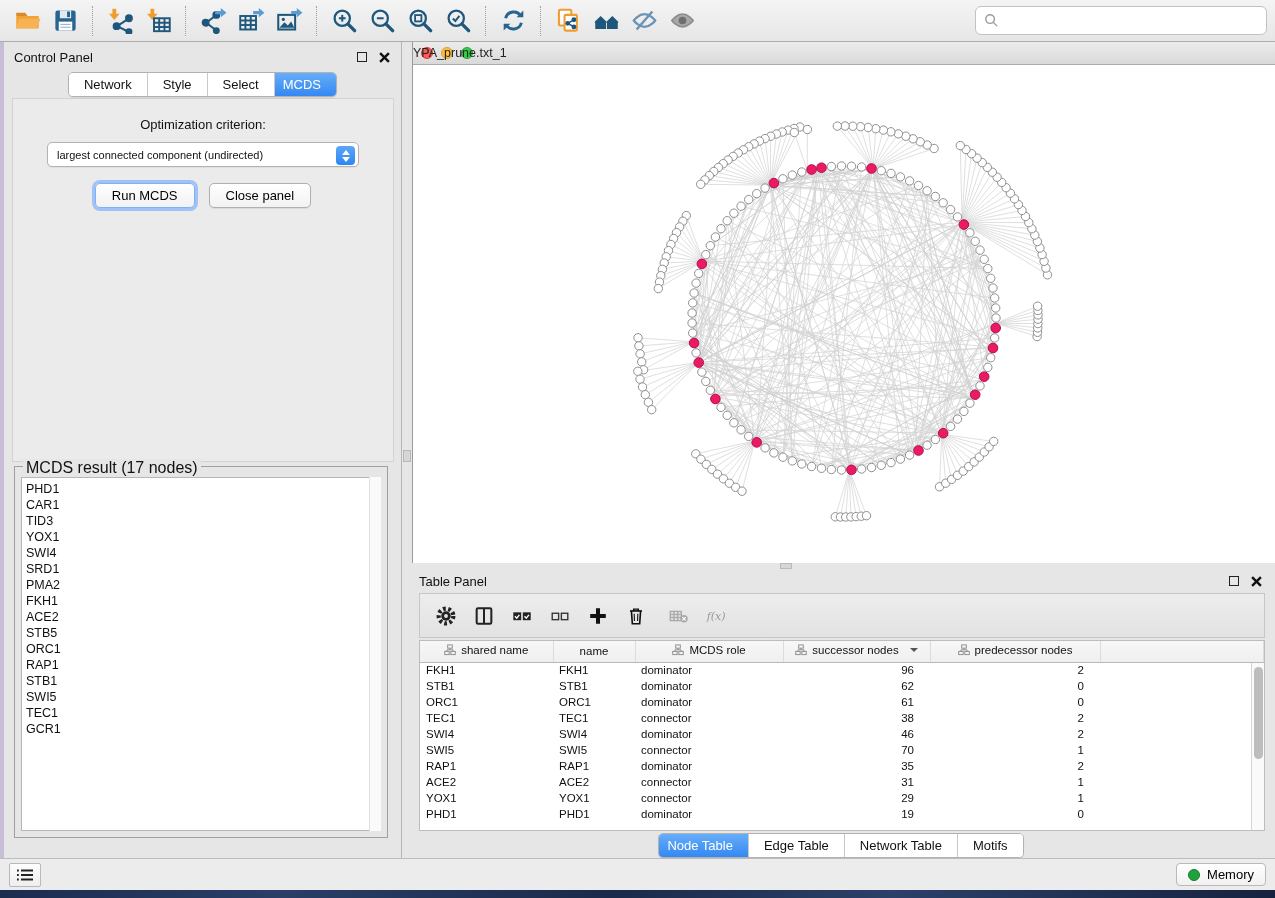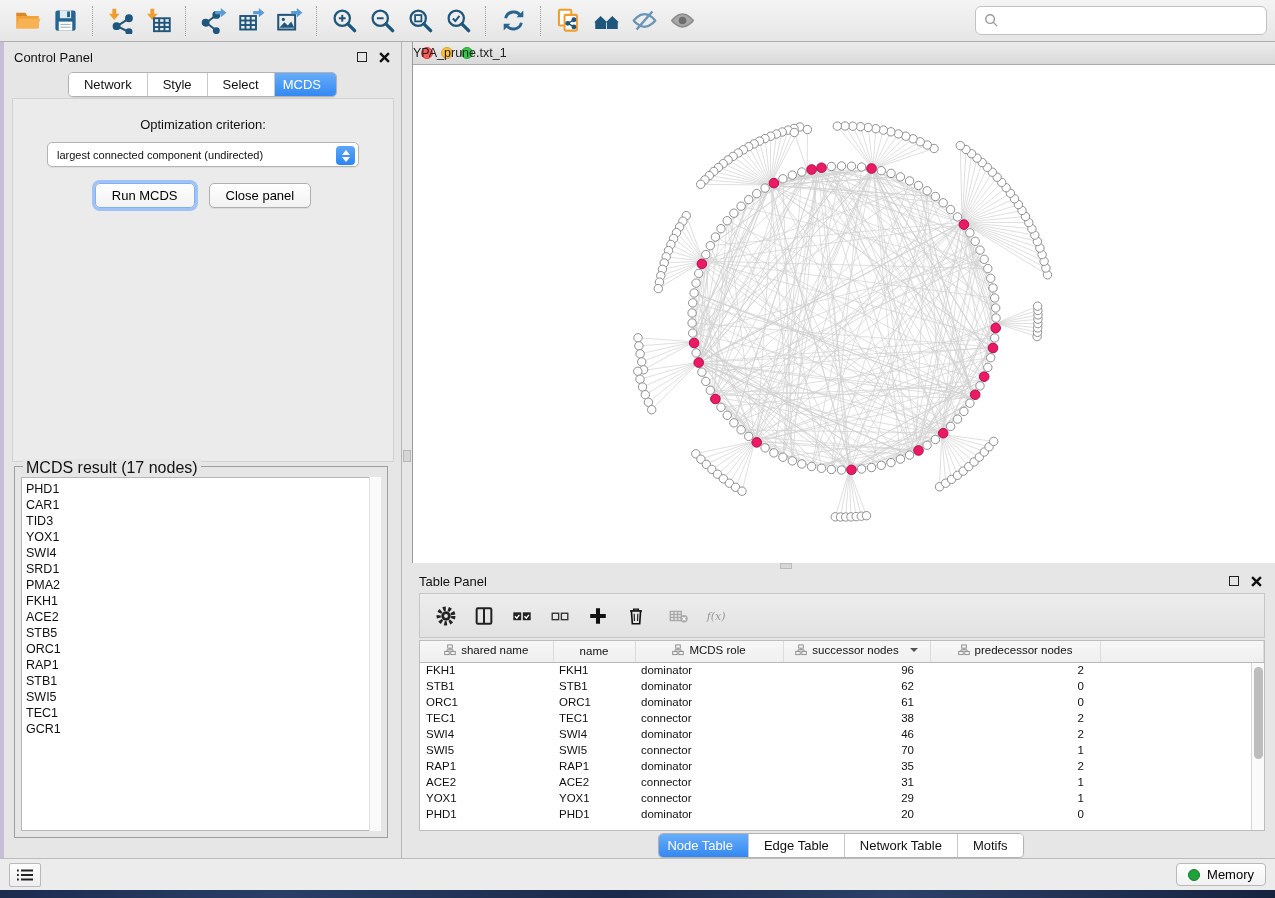--- a/index.html
+++ b/index.html
@@ -1252,21 +1252,21 @@
             <td class="">YOX1</td>
             <td class="">connector</td>
             <td class="num">29</td>
             <td class="num">1</td>
             <td></td>
           </tr>
           <tr>
             <td class="">PHD1</td>
             <td class="">PHD1</td>
             <td class="">dominator</td>
-            <td class="num">20</td>
+            <td class="num">19</td>
             <td class="num">0</td>
             <td></td>
           </tr>
         </tbody>
     </table>
     <div class="tbl-vscroll">
         <span class="tbl-thumb"></span>
       </div>
   </div>
 

